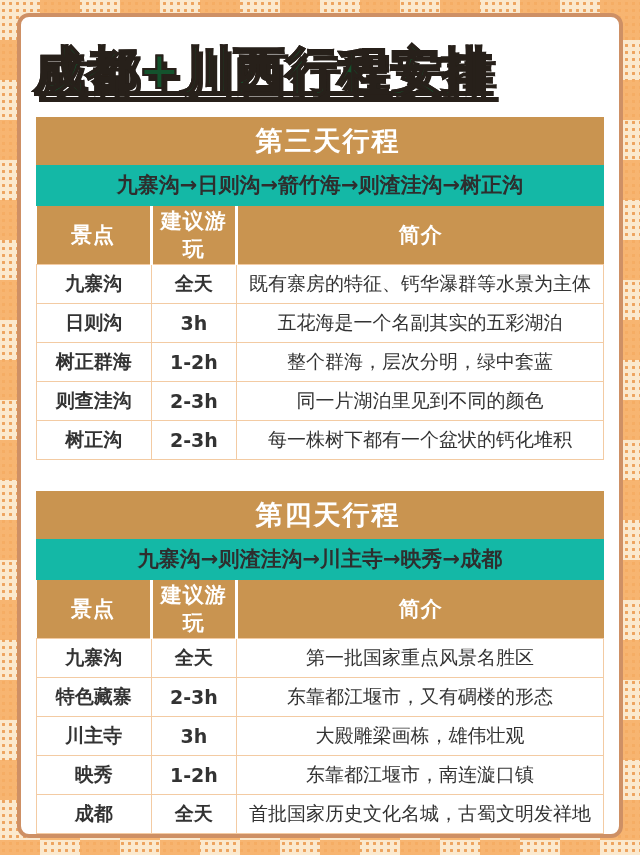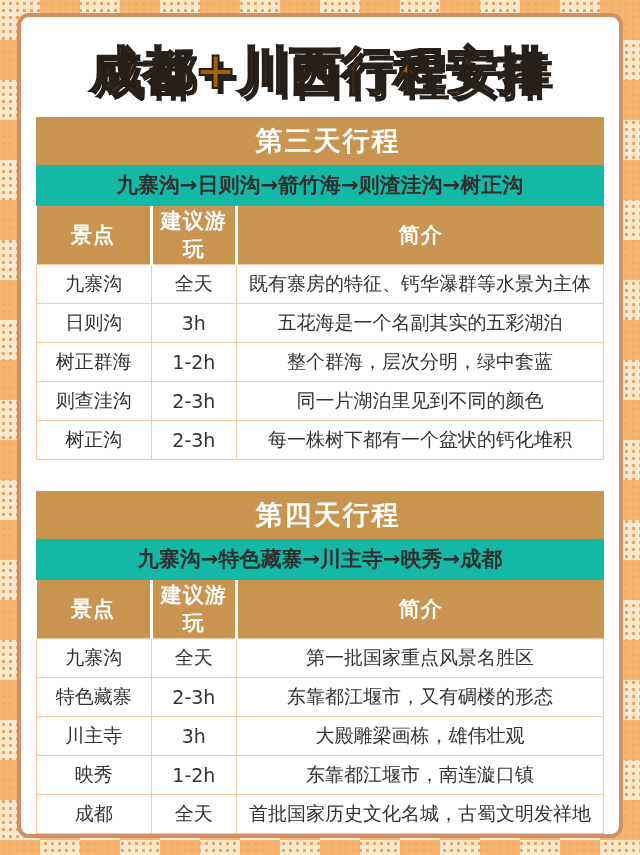--- a/index.html
+++ b/index.html
@@ -21,30 +21,30 @@
   .card {
     position: absolute;
     left: 17px; top: 13px; right: 17px; bottom: 17px;
     background: #ffffff;
     border: 4px solid #CE9065;
     border-radius: 12px;
     padding: 12px 13px 0 13px;
     box-sizing: border-box;
   }
   .title {
-    text-align: center;
     font-size: 51px;
     line-height: 1.1;
     font-weight: 900;
-    color: #a16207;
+    color: #14532d;
     -webkit-text-stroke: 2px #27201A;
     text-shadow: 5px 6px 0 #27201A;
     letter-spacing: 1px;
     margin: 14px 0 18px 0;
     white-space: nowrap;
+    text-decoration: underline;
   }
   .itin { margin: 0 2px 31px 2px; }
   .day-bar {
     background: #C99450;
     color: #ffffff;
     font-size: 27px;
     font-weight: 700;
     text-align: center;
     height: 48px;
     line-height: 48px;
@@ -78,21 +78,21 @@
     text-align: center;
     letter-spacing: 1px;
   }
   th + th { border-left: 3px solid #ffffff; }
   td {
     border: 1px solid #F3CBA3;
     height: 36px;
     text-align: center;
     font-size: 19px;
     color: #333333;
-    font-weight: 400;
+    font-weight: 700;
     white-space: nowrap;
     overflow: hidden;
   }
   td.desc { font-weight: 500; font-size: 19px; }
 </style>
 </head>
 <body>
 
 <div class="stage">
   <div class="card">
@@ -140,21 +140,21 @@
             <td>树正沟</td>
             <td>2-3h</td>
             <td class="desc">每一株树下都有一个盆状的钙化堆积</td>
           </tr>
         </tbody>
       </table>
     </div>
 
     <div class="itin">
       <div class="day-bar">第四天行程</div>
-      <div class="route">九寨沟→特色藏寨→川主寺→映秀→成都</div>
+      <div class="route">九寨沟→则渣洼沟→川主寺→映秀→成都</div>
       <table>
         <colgroup>
             <col class="c1">
             <col class="c2">
             <col class="c3">
           </colgroup>
         <thead>
           <tr>
             <th>景点</th>
             <th>建议游玩</th>

